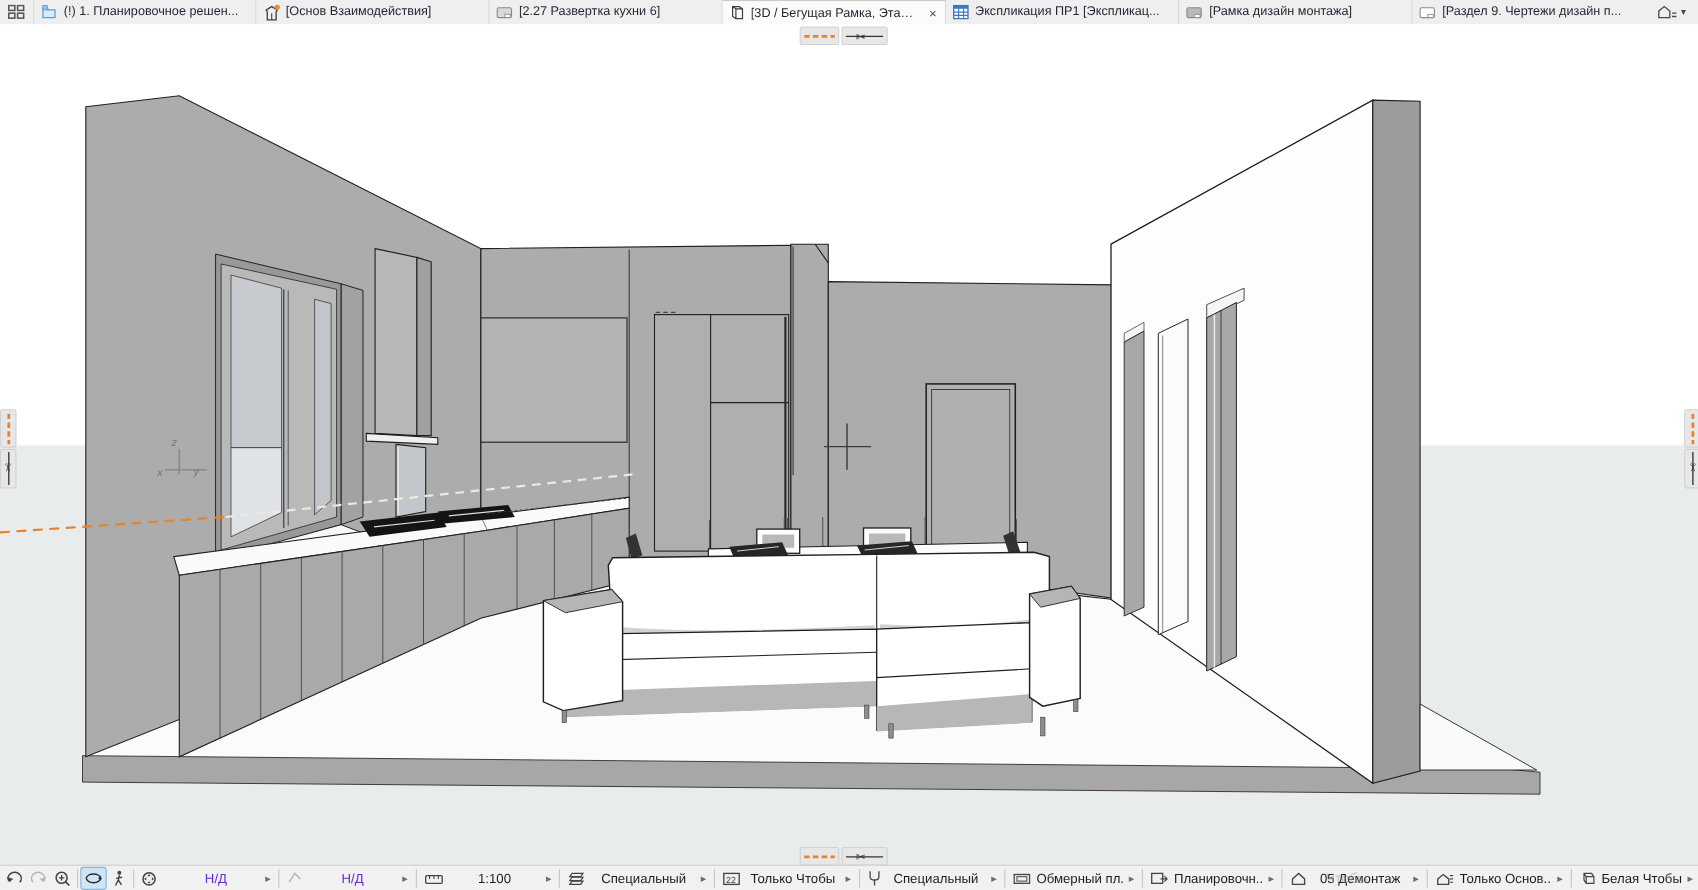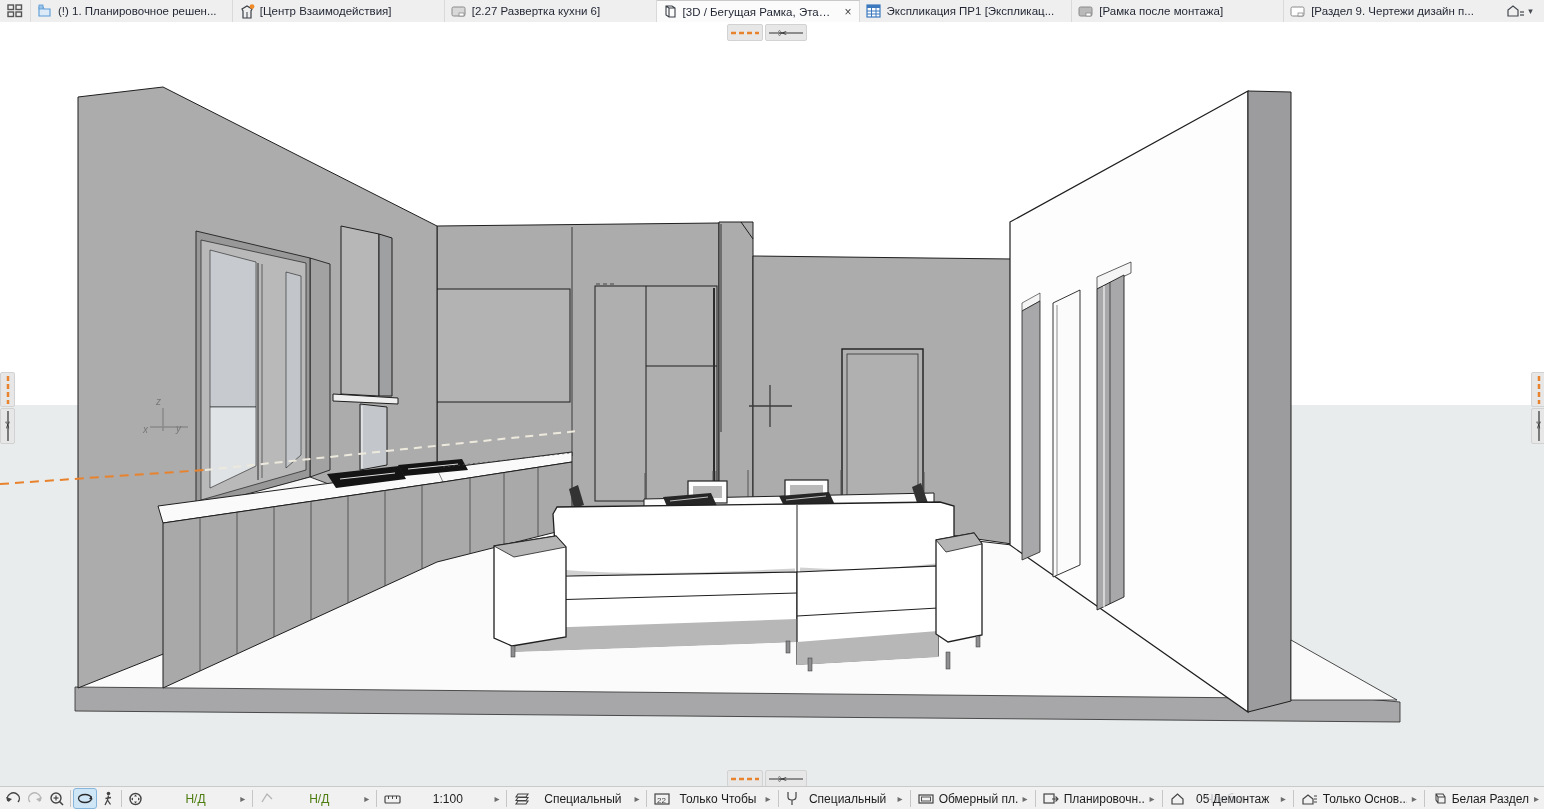--- a/index.html
+++ b/index.html
@@ -23,21 +23,21 @@
   .gbtn svg{display:block;}
   
   .bottombar{position:absolute;left:0;top:786px;width:1544px;height:23px;background:#f1f1f2;
     border-top:1px solid #c9c9c9;display:flex;align-items:center;font-size:12px;color:#1d1d1d;z-index:10;}
   .bb-sep{width:1px;height:17px;background:#c6c6c6;margin:0 2px;}
   .navbtn{width:22px;height:19px;display:flex;align-items:center;justify-content:center;border-radius:3px;}
   .navbtn.hl{background:#cfe6f7;border:1px solid #86b6dc;}
   .dd{display:flex;align-items:center;height:21px;padding:0 5px;box-sizing:border-box;gap:5px;}
   .dd .lbl{flex:1;text-align:center;white-space:nowrap;overflow:hidden;}
   .dd .arr{color:#6d6d6d;font-size:10px;}
-  .dim{color:#4d7c0f;}
+  .dim{color:#6d28d9;}
   .ic{flex:0 0 auto;display:flex;align-items:center;}
   
   .watermark{position:absolute;z-index:50;pointer-events:none;color:#90959a;}
   .wm1{position:absolute;left:1295px;top:808px;font-size:15px;opacity:.85;}
   .wm2{position:absolute;left:1205px;top:791px;font-size:13px;opacity:.5;}
 </style>
 </head>
 <body>
 
 <div class="tabbar">
@@ -59,21 +59,21 @@
     </svg>
     <span class="lbl">(!) 1. Планировочное решен...</span>
   </div>
 
   <div class="tab" style="width:212px">
     <svg class="ic" width="16" height="15" viewBox="0 0 16 15">
       <path d="M4,14 L4,7 L3,5 L8,2 L13,5 L12,7 L12,14 Z" fill="none" stroke="#3a3f46" stroke-width="1.2"></path>
       <line x1="8" y1="8" x2="8" y2="14" stroke="#3a3f46" stroke-width="1"></line>
       <circle cx="13" cy="2.6" r="2.4" fill="#f08a24"></circle>
     </svg>
-    <span class="lbl">[Центр Взаимодействия]</span>
+    <span class="lbl">[Основ Взаимодействия]</span>
   </div>
 
   <div class="tab" style="width:212px">
     <svg class="ic" width="16" height="13" viewBox="0 0 16 13">
       <rect x="1" y="2" width="13" height="9" rx="1.5" fill="#d8d8d8" stroke="#8a8a8a"></rect>
       <rect x="8" y="8" width="5" height="3" fill="#fff" stroke="#8a8a8a" stroke-width="0.8"></rect>
     </svg>
     <span class="lbl">[2.27 Развертка кухни 6]</span>
   </div>
 
@@ -95,21 +95,21 @@
         <line x1="1" y1="10" x2="14" y2="10" stroke="#3b78be"></line>
     </svg>
     <span class="lbl">Экспликация ПР1 [Экспликац...</span>
   </div>
 
   <div class="tab" style="width:212px">
     <svg class="ic" width="16" height="13" viewBox="0 0 16 13">
       <rect x="1" y="2" width="13" height="9" rx="1.5" fill="#b9b9b9" stroke="#8a8a8a"></rect>
       <rect x="8" y="8" width="5" height="3" fill="#fff" stroke="#8a8a8a" stroke-width="0.8"></rect>
     </svg>
-    <span class="lbl">[Рамка после монтажа]</span>
+    <span class="lbl">[Рамка дизайн монтажа]</span>
   </div>
 
   <div class="tab" style="width:212px;border-right:none">
     <svg class="ic" width="16" height="13" viewBox="0 0 16 13">
       <rect x="1" y="2" width="13" height="9" rx="1.5" fill="#fff" stroke="#8a8a8a"></rect>
       <rect x="8" y="8" width="5" height="3" fill="#fff" stroke="#8a8a8a" stroke-width="0.8"></rect>
     </svg>
     <span class="lbl">[Раздел 9. Чертежи дизайн п...</span>
   </div>
 
@@ -476,21 +476,21 @@
     </svg>
     <span class="lbl">Только Основ...</span>
     <span class="arr">▸</span>
   </div>
   <div class="bb-sep"></div>
 
   <div class="dd" style="flex:1">
     <svg class="ic" width="15" height="15" viewBox="0 0 15 15">
       <path d="M4,3 L11,3 L13,6 L13,12 L6,12 L4,9 Z M4,3 L6,6 L6,12 M6,6 L13,6" fill="none" stroke="#444" stroke-width="1.1"></path>
     </svg>
-    <span class="lbl">Белая Раздел</span>
+    <span class="lbl">Белая Чтобы</span>
     <span class="arr">▸</span>
   </div>
 </div>
 
 <div class="watermark">
   <div class="wm1">Активация Windows</div>
   <div class="wm2">Чтобы активировать Windows, пере</div>
 </div>
 
 </body></html>

